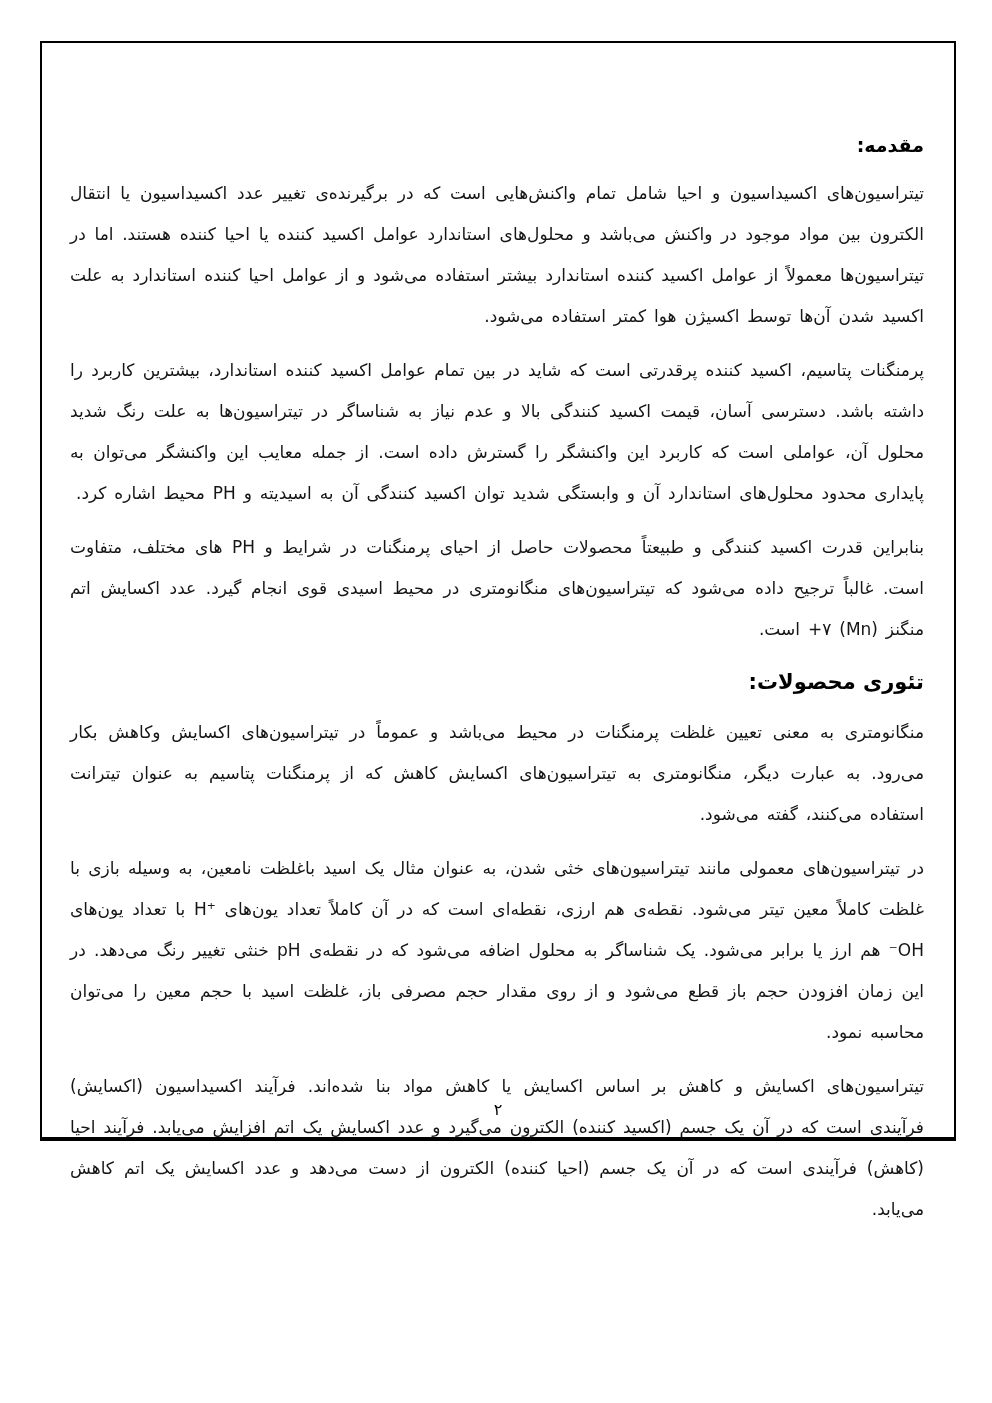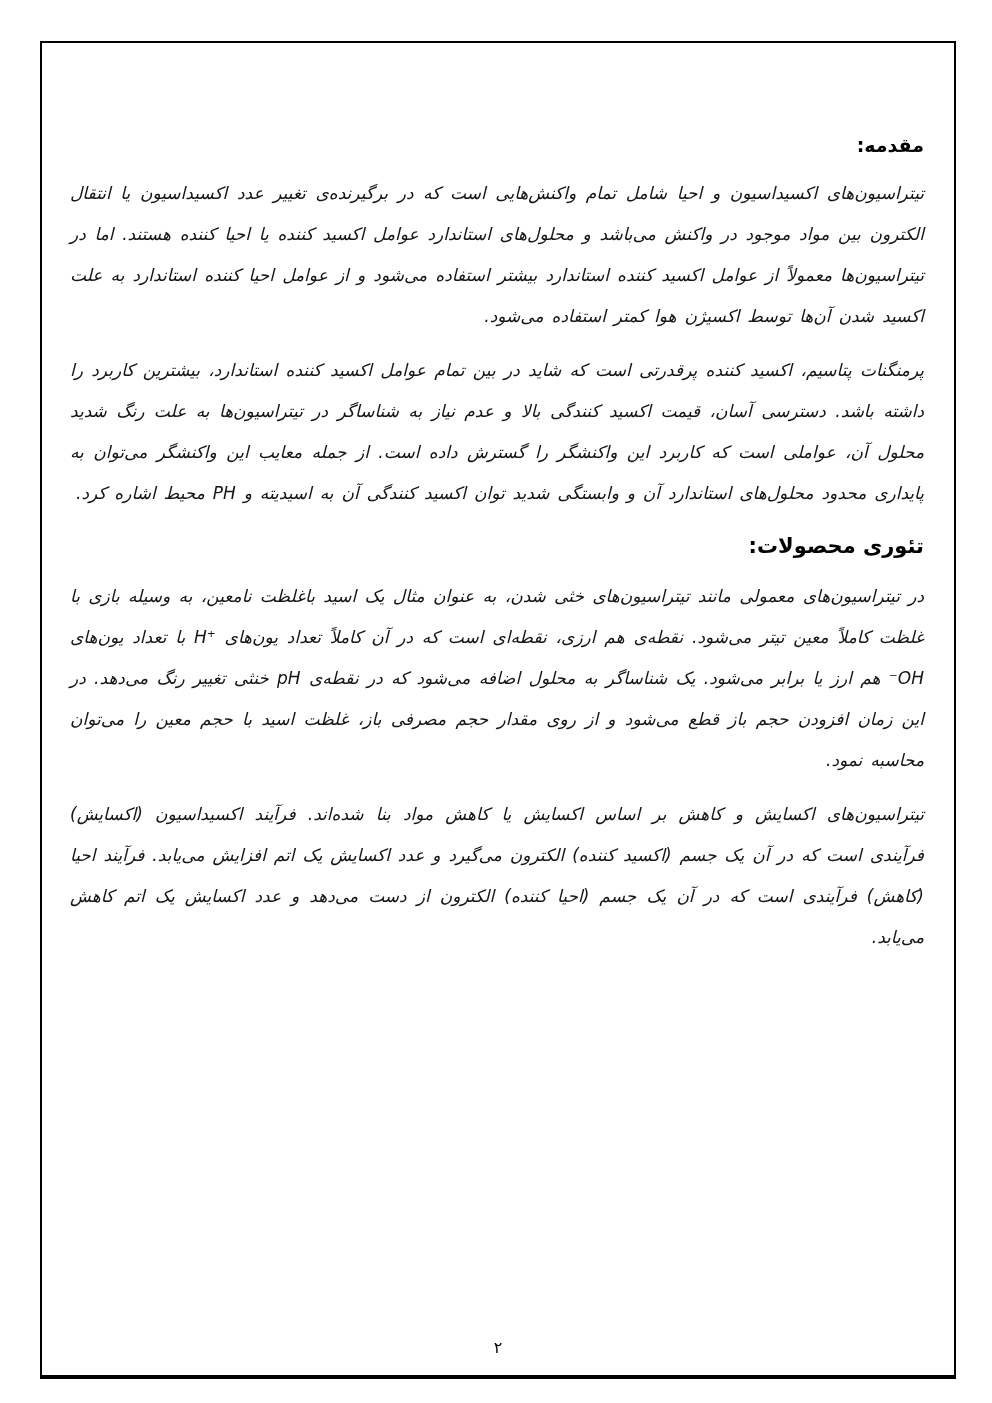--- a/index.html
+++ b/index.html
@@ -14,21 +14,21 @@
     background: #ffffff;
     overflow: hidden;
     font-family: "DejaVu Sans", sans-serif;
     color: #151515;
   }
   .frame {
     position: absolute;
     left: 40px;
     top: 41px;
     width: 916px;
-    height: 1338px;
+    height: 1100px;
     box-sizing: border-box;
     border: 2px solid #000000;
     border-bottom-width: 4px;
     padding: 88px 30px 0 28px;
     direction: rtl;
   }
   .section-heading {
     font-size: 19px;
     font-weight: bold;
     color: #000000;
@@ -41,21 +41,20 @@
     margin-top: 16px;
     line-height: 32px;
   }
   .para {
     font-size: 17px;
     line-height: 41px;
     text-align: justify;
     text-justify: inter-word;
     word-spacing: 2.5px;
     margin: 0 0 13px 0;
-    font-style: italic;
   }
   .page-number {
     position: absolute;
     bottom: 18px;
     left: 0;
     right: 0;
     text-align: center;
     font-size: 16px;
     color: #000000;
     direction: rtl;
@@ -66,23 +65,25 @@
 
 <div class="page">
   <div class="frame">
 
     <h2 class="section-heading">مقدمه:</h2>
 
     <p class="para">تیتراسیون‌های اکسیداسیون و احیا شامل تمام واکنش‌هایی است که در برگیرنده‌ی تغییر عدد اکسیداسیون یا انتقال الکترون بین مواد موجود در واکنش می‌باشد و محلول‌های استاندارد عوامل اکسید کننده یا احیا کننده هستند. اما در تیتراسیون‌ها معمولاً از عوامل اکسید کننده استاندارد بیشتر استفاده می‌شود و از عوامل احیا کننده استاندارد به علت اکسید شدن آن‌ها توسط اکسیژن هوا کمتر استفاده می‌شود.</p>
 
     <p class="para">پرمنگنات پتاسیم، اکسید کننده پرقدرتی است که شاید در بین تمام عوامل اکسید کننده استاندارد، بیشترین کاربرد را داشته باشد. دسترسی آسان، قیمت اکسید کنندگی بالا و عدم نیاز به شناساگر در تیتراسیون‌ها به علت رنگ شدید محلول آن، عواملی است که کاربرد این واکنشگر را گسترش داده است. از جمله معایب این واکنشگر می‌توان به پایداری محدود محلول‌های استاندارد آن و وابستگی شدید توان اکسید کنندگی آن به اسیدیته و PH محیط اشاره کرد.</p>
 
+    <p class="para">بنابراین قدرت اکسید کنندگی و طبیعتاً محصولات حاصل از احیای پرمنگنات در شرایط و PH های مختلف، متفاوت است. غالباً ترجیح داده می‌شود که تیتراسیون‌های منگانومتری در محیط اسیدی قوی انجام گیرد. عدد اکسایش اتم منگنز (Mn) ۷+ است.</p>
 
     <h2 class="section-heading theory">تئوری محصولات:</h2>
 
+    <p class="para">منگانومتری به معنی تعیین غلظت پرمنگنات در محیط می‌باشد و عموماً در تیتراسیون‌های اکسایش وکاهش بکار می‌رود. به عبارت دیگر، منگانومتری به تیتراسیون‌های اکسایش کاهش که از پرمنگنات پتاسیم به عنوان تیترانت استفاده می‌کنند، گفته می‌شود.</p>
 
     <p class="para">در تیتراسیون‌های معمولی مانند تیتراسیون‌های خثی شدن، به عنوان مثال یک اسید باغلظت نامعین، به وسیله بازی با غلظت کاملاً معین تیتر می‌شود. نقطه‌ی هم ارزی، نقطه‌ای است که در آن کاملاً تعداد یون‌های H⁺‎ با تعداد یون‌های OH⁻ هم ارز یا برابر می‌شود. یک شناساگر به محلول اضافه می‌شود که در نقطه‌ی pH خنثی تغییر رنگ می‌دهد. در این زمان افزودن حجم باز قطع می‌شود و از روی مقدار حجم مصرفی باز، غلظت اسید با حجم معین را می‌توان محاسبه نمود.</p>
 
     <p class="para">تیتراسیون‌های اکسایش و کاهش بر اساس اکسایش یا کاهش مواد بنا شده‌اند. فرآیند اکسیداسیون (اکسایش) فرآیندی است که در آن یک جسم (اکسید کننده) الکترون می‌گیرد و عدد اکسایش یک اتم افزایش می‌یابد. فرآیند احیا (کاهش) فرآیندی است که در آن یک جسم (احیا کننده) الکترون از دست می‌دهد و عدد اکسایش یک اتم کاهش می‌یابد.</p>
 
     <div class="page-number">۲</div>
   </div>
 </div>
 
 </body></html>

